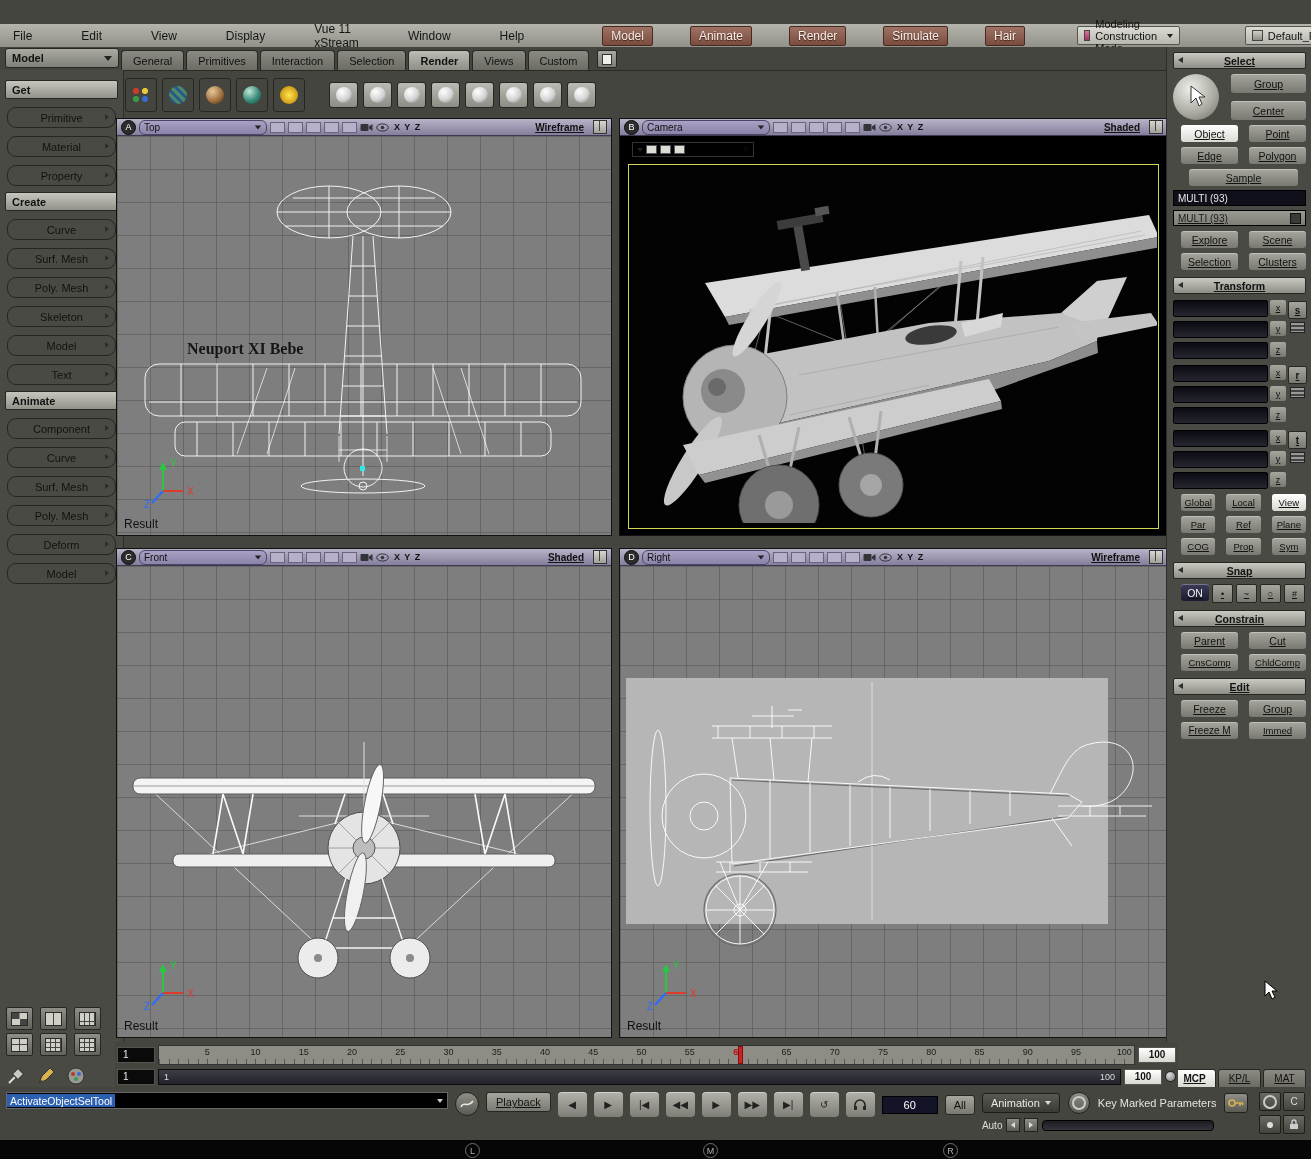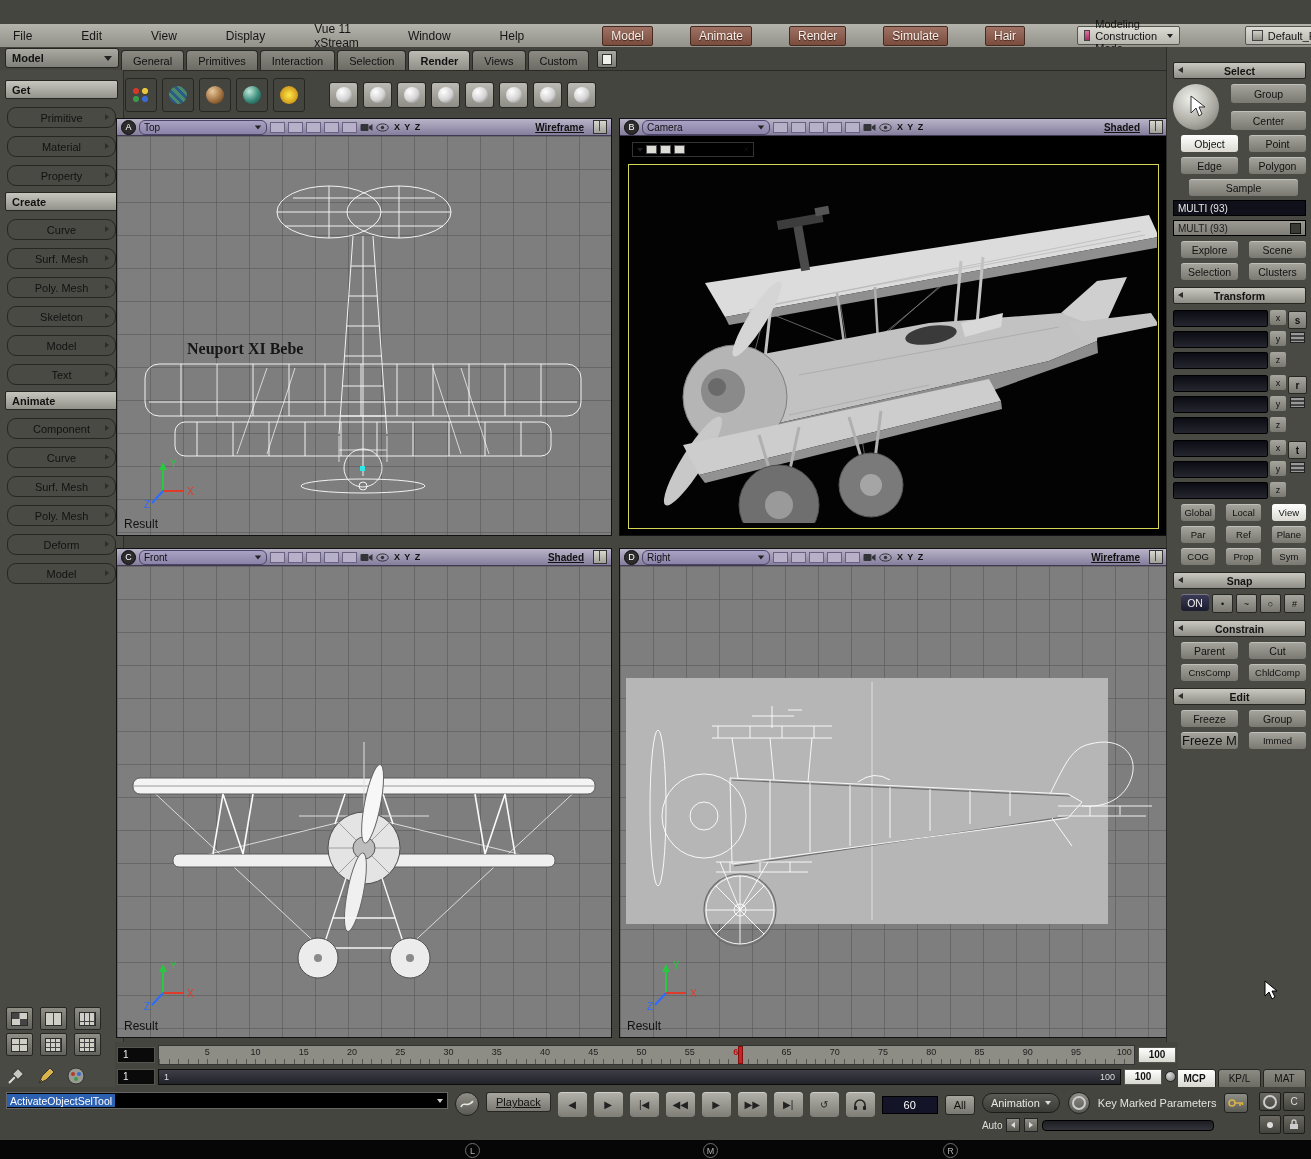--- a/index.html
+++ b/index.html
@@ -82,21 +82,21 @@
   .result{position:absolute;left:7px;bottom:4px;font-size:12px;color:#15151
 5;}
   .gizmo{position:absolute;left:26px;bottom:26px;}
   #vpb-body{background:#000;}
   #vpb-float{position:absolute;left:12px;top:6px;width:112px;height:13px;background:linear-gradient(#c9c9c1,#98989
 0);border:1px solid #333;display:flex;align-items:center;gap:3px;padding:0 4px;font-size:9px;z-index:3;}
   .mini-box{width:9px;height:7px;background:#ddddd5;border:1px solid #555;}
   #cam-frame{position:absolute;left:8px;top:28px;right:8px;bottom:6px;border:1px solid #d6d656;background:#030303;overflow:hidden;}
 
   
-  #rightcol{position:absolute;top:47px;right:0;width:133px;bottom:67px;background:#4a4a44;border-left:1px solid #2c2c28;padding:13px 5px 2px 6px;display:flex;flex-direction:column;font-size:10.5px;}
+  #rightcol{position:absolute;top:47px;right:0;width:133px;bottom:67px;background:#4a4a44;border-left:1px solid #2c2c28;padding:3px 5px 2px 6px;display:flex;flex-direction:column;font-size:10.5px;text-decoration:underline;}
   .rc-hdr{flex:0 0 15px;background:linear-gradient(#c9c9c1,#8e8e86);border:1px solid #262622;border-radius:2px;font-weight:bold;display:flex;align-items:center;justify-content:center;position:relative;margin-top:7px;}
   .rc-hdr::before{content:"";position:absolute;left:4px;top:4px;border-right:5px solid #2e2e2a;border-top:3.5px solid transparent;border-bottom:3.5px solid transparent;}
   .rc-row{display:flex;gap:3px;margin-top:5px;}
   .rc-btn{flex:1;height:17px;background:linear-gradient(#a6a69e,#797971);border:1px solid #26262
 2;border-radius:3px;display:flex;align-items:center;justify-content:center;box-shadow:inset 0 1px 0 rgba(255,255,255,.3);margin-left:8px;}
   .rc-btn.active{background:linear-gradient(#ffffff,#dadad2);}
   .rc-btn.dark{background:linear-gradient(#3c3c58,#1b1b2e);color:#eee;}
   .rc-field{height:14px;background:#10101a;border:1px solid #000;color:#e8e8e8;display:flex;align-items:center;padding:0 4px;font-size:10px;margin-top:4px;}
   .rc-field.gray{background:linear-gradient(#9a9a92,#7e7e76);color:#1a1a1a;justify-content:space-between;}
   .fld-ico{width:9px;height:9px;background:#3a3a34;border:1px solid #111;}
@@ -138,21 +138,21 @@
   #tool-field .dd{margin-left:auto;width:14px;display:flex;justify-content:center;}
   #tool-field .dd .tri{border-top-color:#ccc;}
   .round-btn{width:22px;height:22px;border-radius:50%;background:linear-gradient(#8f8f87,#5a5a54);border:1px solid #222;display:flex;align-items:center;justify-content:center;}
   #pb-btn{height:18px;padding:0 9px;background:linear-gradient(#a6a69e,#797971);border:1px solid #262622;border-radius:3px;display:flex;align-items:center;text-decoration:underline;font-size:11px;}
   .tp-btn{width:29px;height:25px;background:linear-gradient(#b2b2aa,#7e7e76);border:1px solid #26262
 2;border-radius:4px;display:flex;align-items:center;justify-content:center;font-size:10px;color:#222;box-shadow:inset 0 1px 0 rgba(255,255,255,.4);}
   #frame-field{width:54px;height:16px;background:#141428;border:1px solid #000;color:#fff;display:flex;align-items:center;justify-content:center;font-size:11px;margin-top:4px;}
   #all-btn{height:18px;padding:0 8px;margin-top:3px;background:linear-gradient(#a6a69e,#797971);border:1px solid #262622;border-radius:3px;display:flex;align-items:center;font-size:11px;}
   #anim-block{display:flex;flex-direction:column;gap:4px;}
   #anim-row{display:flex;align-items:center;gap:8px;}
-  #anim-btn{height:18px;padding:0 8px;background:linear-gradient(#5a5a54,#3a3a36);border:1px solid #1c1c1a;border-radius:10px;color:#e8e8e2;display:flex;align-items:center;gap:5px;font-size:11px;}
+  #anim-btn{height:18px;padding:0 8px;background:linear-gradient(#5a5a54,#3a3a36);border:1px solid #1c1c1a;border-radius:3px;color:#e8e8e2;display:flex;align-items:center;gap:5px;font-size:11px;}
   #kmp{color:#e4e4dc;font-size:11px;}
   #auto-row{display:flex;align-items:center;gap:4px;color:#ddd;font-size:10px;}
   .spin{width:12px;height:12px;background:linear-gradient(#8f8f87,#5a5a54);border:1px solid #222;display:flex;align-items:center;justify-content:center;}
   .spin i{width:0;height:0;border-top:3px solid transparent;border-bottom:3px solid transparent;display:block;}
   .spin.l i{border-right:4px solid #ddd;}
   .spin.r i{border-left:4px solid #ddd;}
   #hslider{width:170px;height:9px;background:linear-gradient(#1c1c22,#34343c);border:1px solid #000;border-radius:4px;}
   #corner-icons{margin-left:auto;display:grid;grid-template-columns:20px 20px;grid-gap:4px;padding-right:2px;}
   .ci{width:20px;height:17px;background:linear-gradient(#6a6a62,#44443e);border:1px solid #1e1e1a;border-radius:2px;display:flex;align-items:center;justify-content:center;color:#ddd;font-size:10px;}
   .ring{width:10px;height:10px;border:2px solid #ccc;border-radius:50%;}
@@ -730,21 +730,21 @@
       <div class="rc-btn" style="font-size:9.5px">CnsComp</div>
       <div class="rc-btn" style="font-size:9.5px">ChldComp</div>
     </div>
 
     <div class="rc-hdr">Edit</div>
     <div class="rc-row">
       <div class="rc-btn">Freeze</div>
       <div class="rc-btn">Group</div>
     </div>
     <div class="rc-row">
-      <div class="rc-btn" style="font-size:13px">Freeze M</div>
+      <div class="rc-btn" style="font-size:10px">Freeze M</div>
       <div class="rc-btn" style="font-size:9.5px">Immed</div>
     </div>
 
     <div id="rc-tabs">
       <div class="rc-tab active">MCP</div>
       <div class="rc-tab">KP/L</div>
       <div class="rc-tab">MAT</div>
     </div>
   </div>
 

